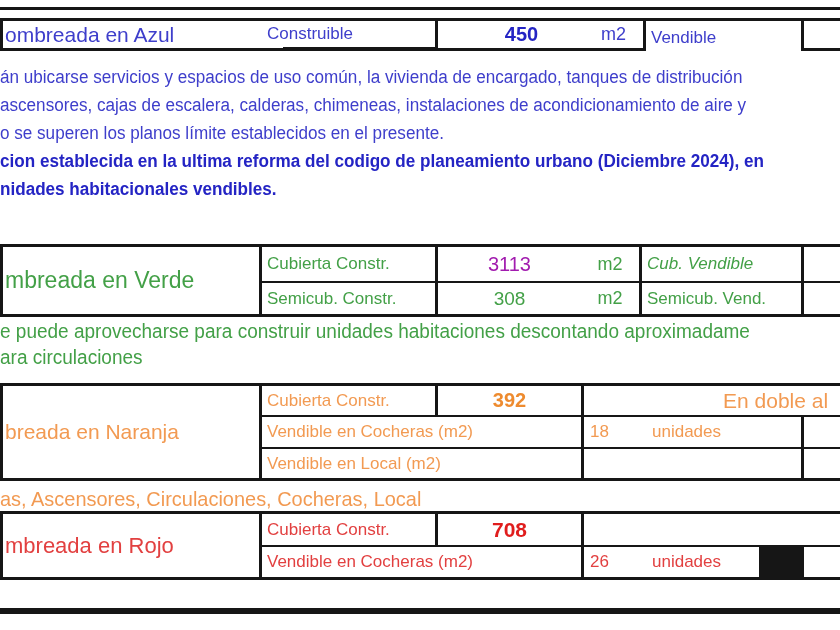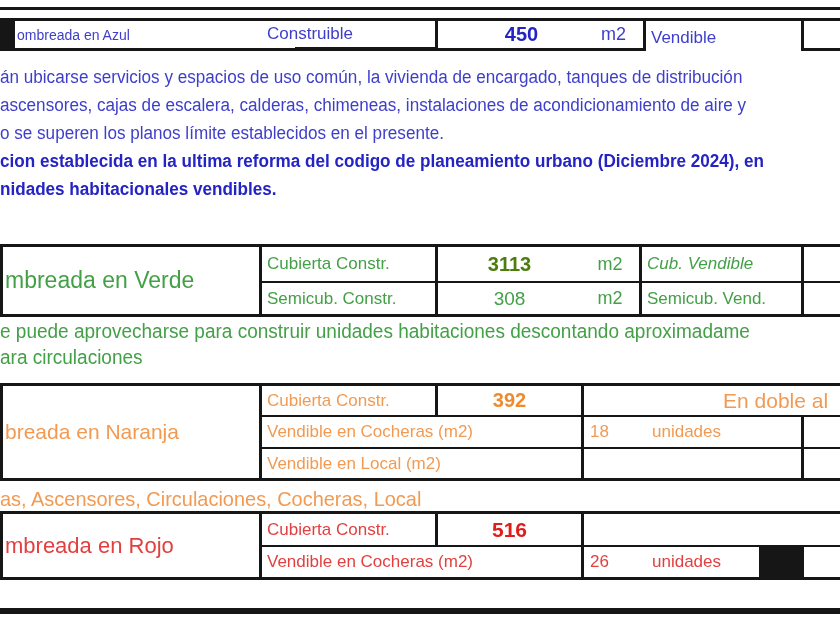--- a/index.html
+++ b/index.html
@@ -9,37 +9,37 @@
   .tbl{position:absolute;left:0;width:840px;background:#161616;}
   .cell{position:absolute;background:#ffffff;display:flex;align-items:center;
         overflow:hidden;white-space:nowrap;box-sizing:border-box;font-size:17px;}
   .pl{padding-left:5px;}
   .ctr{justify-content:center;}
   .pline{position:absolute;left:0;width:840px;white-space:nowrap;overflow:hidden;
          transform:scaleX(.95);transform-origin:0 50%;}
   .blue{color:#3e3ecb;}
   .blueb{color:#2424c4;font-weight:bold;}
   .green{color:#43a047;}
-  .greenv{color:#4d7c0f;font-weight:bold;}
+  .greenv{color:#a21caf;font-weight:normal;}
   .orange{color:#f29a52;}
   .orangev{color:#ee8b2f;font-weight:bold;}
   .red{color:#e24040;}
   .redv{color:#e01d1d;font-weight:bold;}
   .hdr{overflow:hidden;white-space:nowrap;padding-left:2px;}
   .vspan{display:inline-block;text-align:center;}
 </style>
 </head>
 <body>
 
 <div id="page">
 
   <div class="hline" style="top:7px;height:3px;"></div>
 
   <div class="tbl" style="top:18px;height:33px;">
-    <div class="cell hdr" style="left:3px;top:3px;width:280px;height:27px;font-size:14px;margin-left:12px;">
+    <div class="cell hdr" style="left:3px;top:3px;width:280px;height:27px;font-size:21px;">
       <span class="blue">ombreada en Azul</span>
     </div>
     <div class="cell pl blue" style="left:262px;top:3px;width:173px;height:26px;">Construible</div>
     <div class="cell ctr blueb" style="left:438px;top:3px;width:167px;height:27px;font-size:20px;text-align:right;">450</div>
     <div class="cell ctr blue" style="left:584px;top:3px;width:59px;height:27px;font-size:18px;">m2</div>
     <div class="cell pl blue" style="left:646px;top:3px;width:155px;height:34px;">Vendible</div>
     <div class="cell" style="left:804px;top:3px;width:36px;height:27px;"></div>
   </div>
 
   <div class="pline blue" style="top:63px;height:28px;line-height:28px;font-size:18px;">án ubicarse servicios y espacios de uso común, la vivienda de encargado, tanques de distribución</div>
@@ -95,21 +95,21 @@
   </div>
 
   <div class="pline orange" style="top:486px;height:26px;line-height:26px;font-size:21px;">as, Ascensores, Circulaciones, Cocheras, Local</div>
 
   <div class="tbl" style="top:511px;height:69px;">
     <div class="cell hdr" style="left:3px;top:3px;width:256px;height:63px;font-size:22px;">
       <span class="red">mbreada en Rojo</span>
     </div>
 
     <div class="cell pl red" style="left:262px;top:3px;width:173px;height:31px;">Cubierta Constr.</div>
-    <div class="cell ctr redv" style="left:438px;top:3px;width:143px;height:31px;font-size:21px;">516</div>
+    <div class="cell ctr redv" style="left:438px;top:3px;width:143px;height:31px;font-size:21px;">708</div>
     <div class="cell" style="left:584px;top:3px;width:256px;height:31px;"></div>
 
     <div class="cell pl red" style="left:262px;top:36px;width:319px;height:30px;">Vendible en Cocheras (m2)</div>
     <div class="cell" style="left:584px;top:36px;width:175px;height:30px;">
       <span class="red" style="display:inline-block;width:62px;padding-left:6px;">26</span>
       <span class="red">unidades</span>
     </div>
     <div class="cell" style="left:804px;top:36px;width:36px;height:30px;"></div>
   </div>
 

